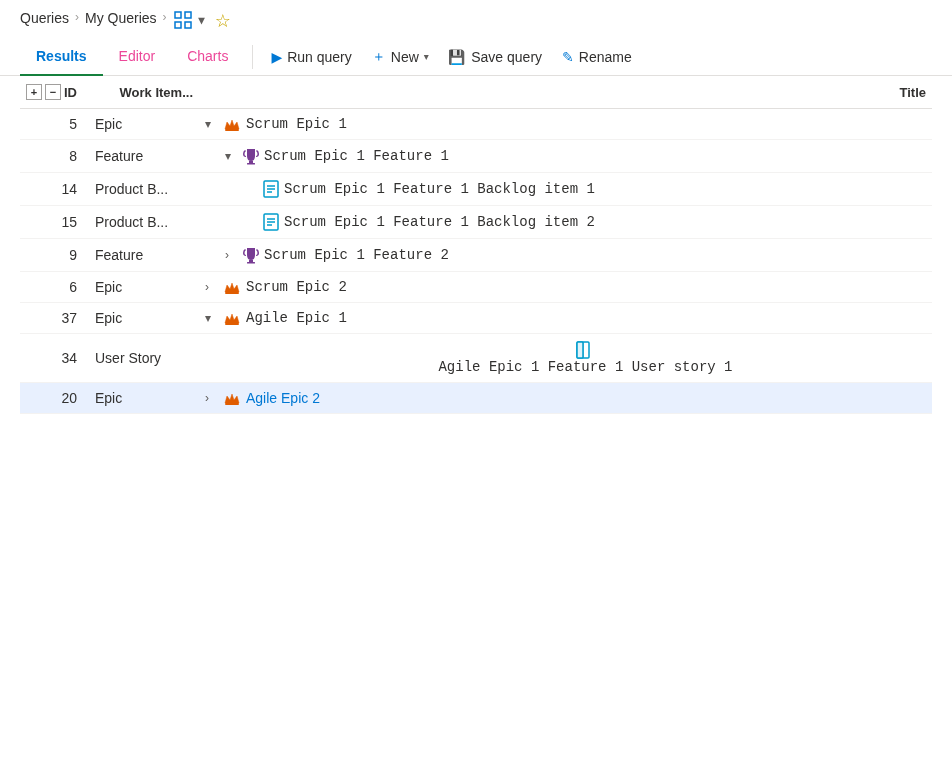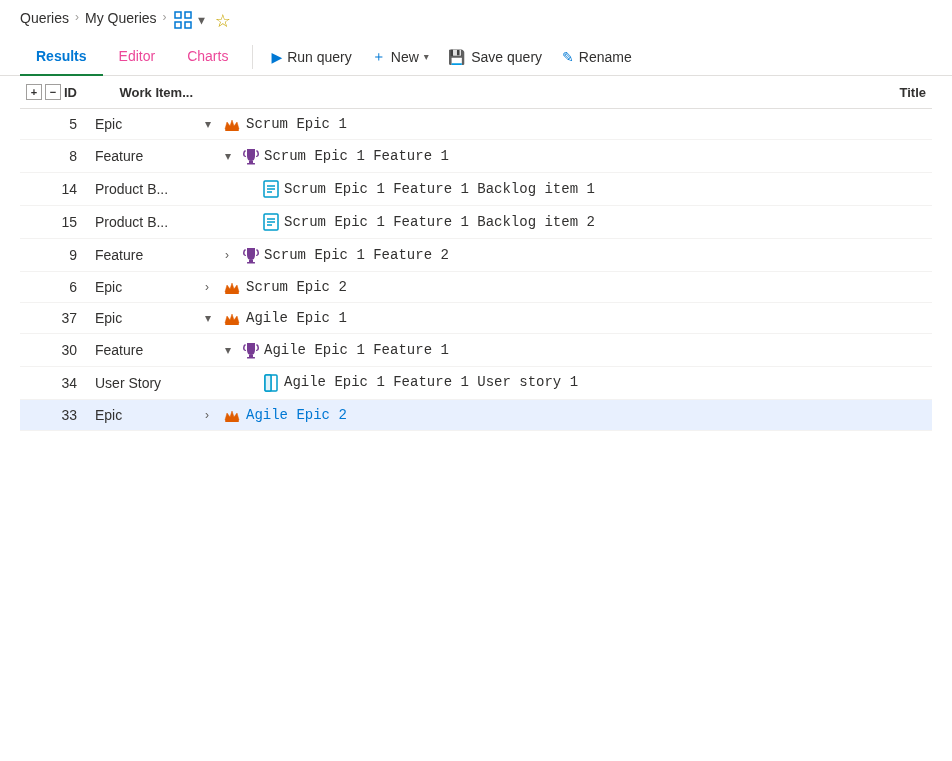--- a/index.html
+++ b/index.html
@@ -154,21 +154,20 @@
     tr.data-row.highlighted { background: #e8f0fe; }
 
     .col-id { width: 60px; text-align: right; padding-right: 12px; color: #323130; }
     .col-type { width: 110px; color: #323130; }
     .col-title { color: #323130; }
 
     .title-link {
       color: #0078d4;
       cursor: pointer;
       text-decoration: none;
-      font-family: Liberation Mono, monospace;
     }
     .title-plain {
       color: #323130;
       font-family: Liberation Mono, monospace;
     }   
   </style>
 </head>
 <body>
 
 <div class="breadcrumb">
@@ -355,57 +354,38 @@
                 <svg width="18" height="16" viewBox="0 0 18 16" style="vertical-align:middle;margin-right:5px">
       <path d="M2,13 L16,13 L14,6 L11,10 L9,4 L7,10 L4,6 Z" fill="#e05c00" stroke="#e05c00" stroke-width="0.5"></path>
       <rect x="2" y="13" width="14" height="2" rx="1" fill="#e05c00"></rect>
     </svg>
               </span>
               <span class="title-plain">Agile Epic 1</span>
             </div>
           </td>
         </tr>
         <tr class="data-row">
-          <td class="col-id">30</td>
-          <td class="col-type">Feature</td>
-          <td class="col-title">
-            <div style="display:flex;align-items:center;padding-left:20px;">
-              <span style="font-size:12px;color:#605e5c;margin-right:4px;min-width:14px;display:inline-block;cursor:pointer;">▾</span>
-              <span style="display:inline-flex;align-items:center;">
-                <svg width="16" height="18" viewBox="0 0 16 18" style="vertical-align:middle;margin-right:5px">
-      <path d="M4,2 L12,2 L12,9 Q12,14 8,14 Q4,14 4,9 Z" fill="#773b93"></path>
-      <rect x="6" y="14" width="4" height="2" fill="#773b93"></rect>
-      <rect x="4" y="16" width="8" height="1.5" rx="0.5" fill="#773b93"></rect>
-      <path d="M2,3 Q0,4 0,7 Q0,10 3,10 L3,9 Q1.5,9 1.5,7 Q1.5,5 3,4 Z" fill="#773b93"></path>
-      <path d="M14,3 Q16,4 16,7 Q16,10 13,10 L13,9 Q14.5,9 14.5,7 Q14.5,5 13,4 Z" fill="#773b93"></path>
-    </svg>
-              </span>
-              <span class="title-plain">Agile Epic 1 Feature 1</span>
-            </div>
-          </td>
-        </tr>
-        <tr class="data-row">
           <td class="col-id">34</td>
           <td class="col-type">User Story</td>
           <td class="col-title">
-            <div style="display:flex;align-items:flex-start;padding-left:40px;">
+            <div style="display:flex;align-items:center;padding-left:40px;flex-direction:column;">
               <span style="min-width:18px;display:inline-block;"></span>
               <span style="display:inline-flex;align-items:center;">
                 <svg width="16" height="18" viewBox="0 0 16 18" style="vertical-align:middle;margin-right:5px">
       <rect x="2" y="1" width="12" height="16" rx="1" fill="white" stroke="#009ccc" stroke-width="1.5"></rect>
       <line x1="8" y1="1" x2="8" y2="17" stroke="#009ccc" stroke-width="1"></line>
       <rect x="2" y="1" width="6" height="16" rx="1" fill="#e0f3fa" stroke="#009ccc" stroke-width="1.5"></rect>
     </svg>
               </span>
               <span class="title-plain">Agile Epic 1 Feature 1 User story 1</span>
             </div>
           </td>
         </tr>
         <tr class="data-row highlighted">
-          <td class="col-id">33</td>
+          <td class="col-id">20</td>
           <td class="col-type">Epic</td>
           <td class="col-title">
             <div style="display:flex;align-items:center;padding-left:0px;">
               <span style="font-size:12px;color:#605e5c;margin-right:4px;min-width:14px;display:inline-block;cursor:pointer;">›</span>
               <span style="display:inline-flex;align-items:center;">
                 <svg width="18" height="16" viewBox="0 0 18 16" style="vertical-align:middle;margin-right:5px">
       <path d="M2,13 L16,13 L14,6 L11,10 L9,4 L7,10 L4,6 Z" fill="#e05c00" stroke="#e05c00" stroke-width="0.5"></path>
       <rect x="2" y="13" width="14" height="2" rx="1" fill="#e05c00"></rect>
     </svg>
               </span>

